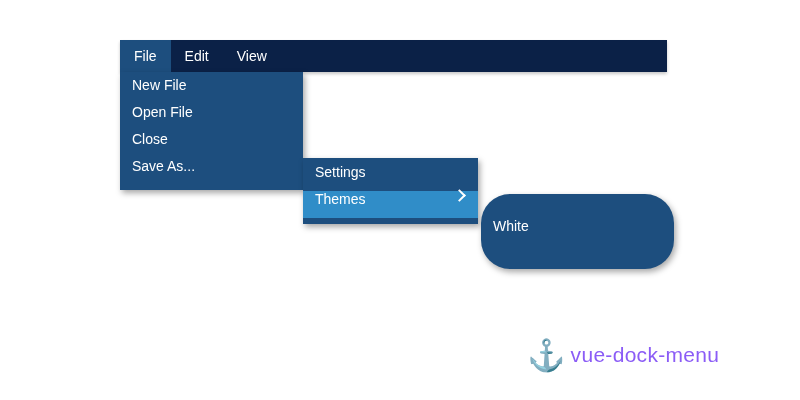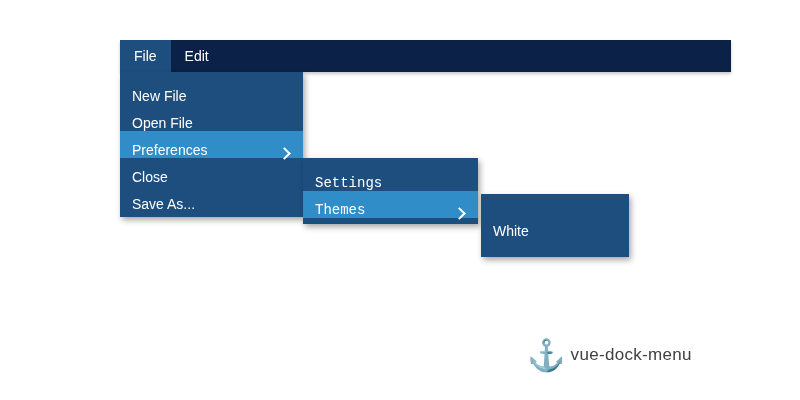--- a/index.html
+++ b/index.html
@@ -7,46 +7,46 @@
     width: 800px; height: 400px;
     position: relative;
     background: #ffffff;
     font-family: "Liberation Sans", sans-serif;
     overflow: hidden;
   }
 
   
   .menubar {
     position: absolute; left: 120px; top: 40px;
-    width: 611px; height: 32px;
+    width: 547px; height: 32px;
     background: #0b2147;
     display: flex; align-items: stretch;
     box-shadow: 0 2px 3px rgba(0,0,0,0.22);
   }
   .menubar-item {
     display: flex; align-items: center;
     padding: 0 14px;
     color: #ffffff; font-size: 14px;
     cursor: pointer; white-space: nowrap;
   }
   .menubar-item.active { background: #1d4e7e; }
 
   
   .menu {
     position: absolute;
     background: #1d4e7e;
     box-shadow: 2px 3px 6px rgba(0,0,0,0.35);
   }
   .file-menu        { left: 120px; top: 72px;  width: 183px; padding: 5px 0; }
-  .preferences-menu { left: 303px; top: 158px; width: 175px; padding: 6px 0; font-family: Liberation Mono, monospace; }
-  .themes-menu      { left: 481px; top: 194px; width: 148px; padding: 18px 0; }
+  .preferences-menu { left: 303px; top: 158px; width: 175px; padding: 6px 0; }
+  .themes-menu      { left: 481px; top: 194px; width: 193px; padding: 24px 0; border-radius: 29px; }
 
   .menu-item {
     height: 27px;
-    display: flex; align-items: flex-end; justify-content: space-between;
+    display: flex; align-items: flex-start; justify-content: space-between;
     padding: 0 12px;
     color: #ffffff; font-size: 14px;
     cursor: pointer; white-space: nowrap;
   }
   .menu-item.highlighted { background: #308dc8; }
 
   .chevron {
     width: 7px; height: 7px;
     border-top: 2px solid #ffffff;
     border-right: 2px solid #ffffff;
@@ -58,45 +58,44 @@
   
   .branding {
     position: absolute; left: 527px; top: 334px; height: 42px;
     display: flex; align-items: center; gap: 5px;
   }
   .anchor-icon {
     color: #2e7d9c;
     font-size: 31px; line-height: 1;
   }
   .branding-label {
-    font-size: 17px; color: #404040; letter-spacing: 0.3px;
+    font-size: 21px; color: #8b5cf6; letter-spacing: 0.3px;
   }
 </style>
 </head>
 <body>
 
 <div class="menubar">
   <div class="menubar-item active">
     <span>File</span>
   </div>
   <div class="menubar-item">
     <span>Edit</span>
   </div>
+  <div class="menubar-item">
+    <span>View</span>
+  </div>
 </div>
 
 <div class="menu file-menu">
   <div class="menu-item">
     <span>New File</span>
   </div>
   <div class="menu-item">
     <span>Open File</span>
-  </div>
-  <div class="menu-item highlighted">
-    <span>Preferences</span>
-    <span class="chevron"></span>
   </div>
   <div class="menu-item">
     <span>Close</span>
   </div>
   <div class="menu-item">
     <span>Save As...</span>
   </div>
 </div>
 
 <div class="menu preferences-menu">

